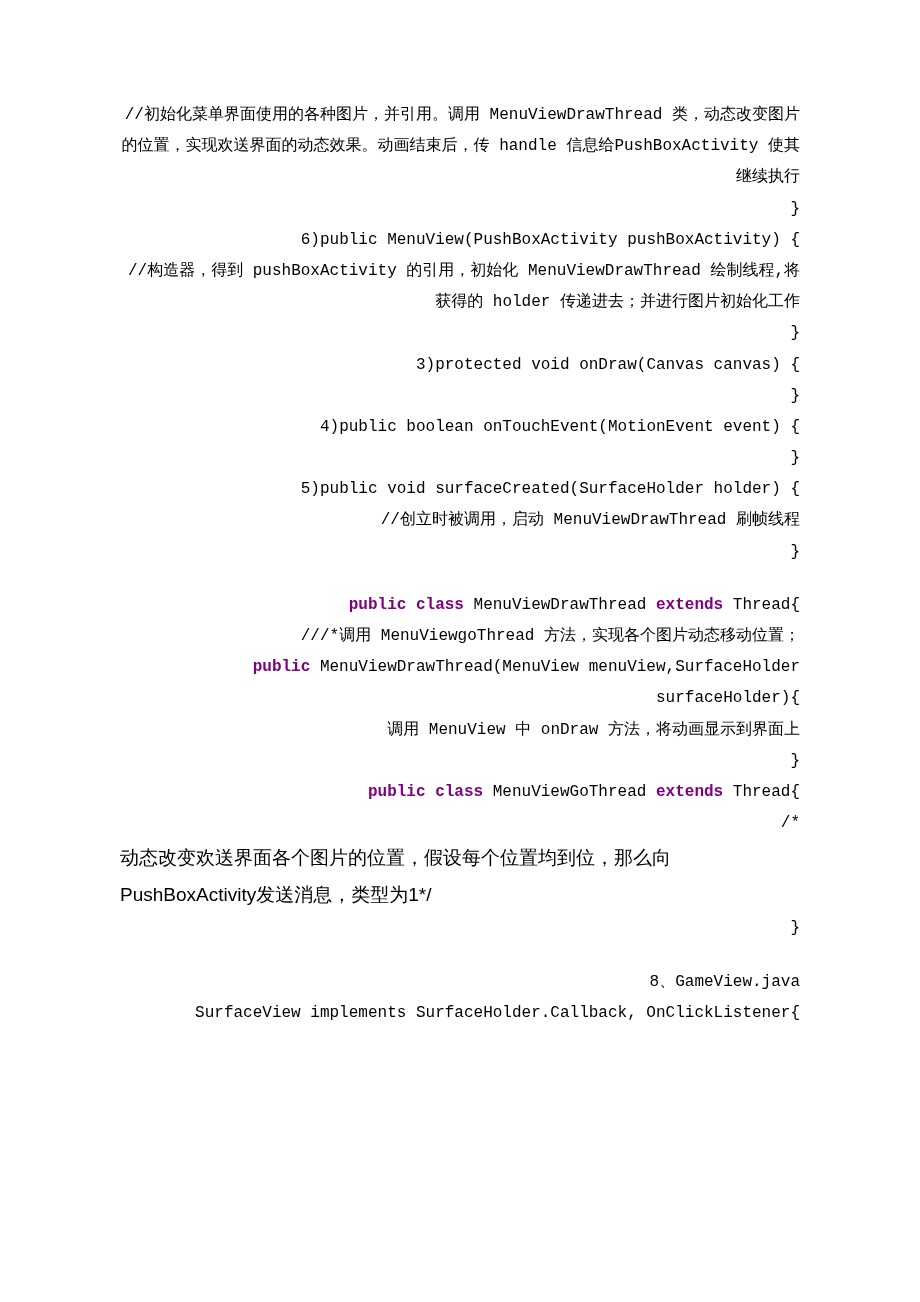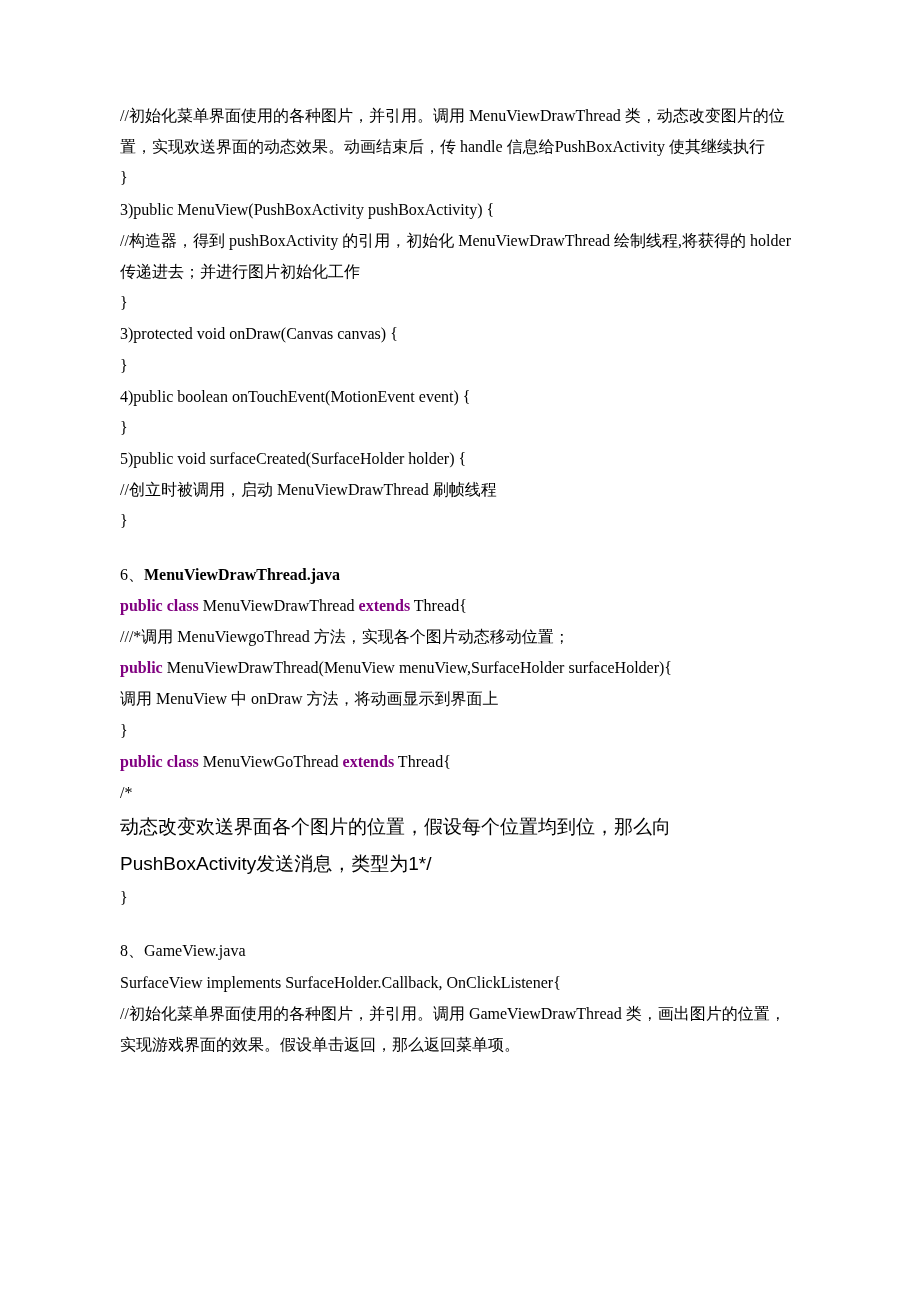--- a/index.html
+++ b/index.html
@@ -9,21 +9,22 @@
     font-family: "SimSun", "宋体", serif;
     width: 920px;
   }
   .page {
     padding: 100px 120px 80px 120px;
     font-size: 16px;
     line-height: 1.95;
     color: #000000;
   }
   .mono {
-    font-family: Liberation Serif, serif;
+    font-family: Liberation Mono, monospace;
+    text-align: right;
   }
   .song {
     font-family: "SimSun", "宋体", serif;
   }
   .bold {
     font-weight: bold;
   }
   .kw-purple {
     color: #800080;
     font-weight: bold;
@@ -48,36 +49,33 @@
     height: 22px;
   }
 </style>
 </head>
 <body>
 
 <div class="page">
 
   <div class="mono blk">//初始化菜单界面使用的各种图片，并引用。调用 MenuViewDrawThread 类，动态改变图片的位置，实现欢送界面的动态效果。动画结束后，传 handle 信息给PushBoxActivity 使其继续执行</div>
   <div class="mono blk">}</div>
-  <div class="mono blk">3)public MenuView(PushBoxActivity pushBoxActivity) {</div>
+  <div class="mono blk">6)public MenuView(PushBoxActivity pushBoxActivity) {</div>
   <div class="mono blk">//构造器，得到 pushBoxActivity 的引用，初始化 MenuViewDrawThread 绘制线程,将获得的 holder 传递进去；并进行图片初始化工作</div>
   <div class="mono blk">}</div>
   <div class="mono blk">3)protected void onDraw(Canvas canvas) {</div>
   <div class="mono blk">}</div>
   <div class="mono blk">4)public boolean onTouchEvent(MotionEvent event) {</div>
   <div class="mono blk">}</div>
   <div class="mono blk">5)public void surfaceCreated(SurfaceHolder holder) {</div>
   <div class="mono blk">//创立时被调用，启动 MenuViewDrawThread 刷帧线程</div>
   <div class="mono blk">}</div>
 
   <div class="gap1"></div>
 
-  <div class="blk">
-    <span class="song">6、</span><span class="mono bold">MenuViewDrawThread.java</span>
-  </div>
   <div class="mono blk">
     <span class="kw-purple">public class</span><span> MenuViewDrawThread </span><span class="kw-purple">extends</span><span> Thread{</span>
   </div>
   <div class="mono blk">///*调用 MenuViewgoThread 方法，实现各个图片动态移动位置；</div>
   <div class="mono blk indent">
     <span class="kw-purple">public</span><span> MenuViewDrawThread(MenuView menuView,SurfaceHolder surfaceHolder){</span>
   </div>
   <div class="mono blk">调用 MenuView 中 onDraw 方法，将动画显示到界面上</div>
   <div class="mono blk">}</div>
 
@@ -85,15 +83,14 @@
     <span class="kw-purple">public class</span><span> MenuViewGoThread </span><span class="kw-purple">extends</span><span> Thread{</span>
   </div>
   <div class="mono blk">/*</div>
   <div class="hei blk" style="font-size:19px;">动态改变欢送界面各个图片的位置，假设每个位置均到位，那么向PushBoxActivity发送消息，类型为1*/</div>
   <div class="mono blk">}</div>
 
   <div class="gap2"></div>
 
   <div class="mono blk">8、GameView.java</div>
   <div class="mono blk">SurfaceView implements SurfaceHolder.Callback, OnClickListener{</div>
-  <div class="mono blk">//初始化菜单界面使用的各种图片，并引用。调用 GameViewDrawThread 类，画出图片的位置，实现游戏界面的效果。假设单击返回，那么返回菜单项。</div>
 
 </div>
 
 </body></html>

